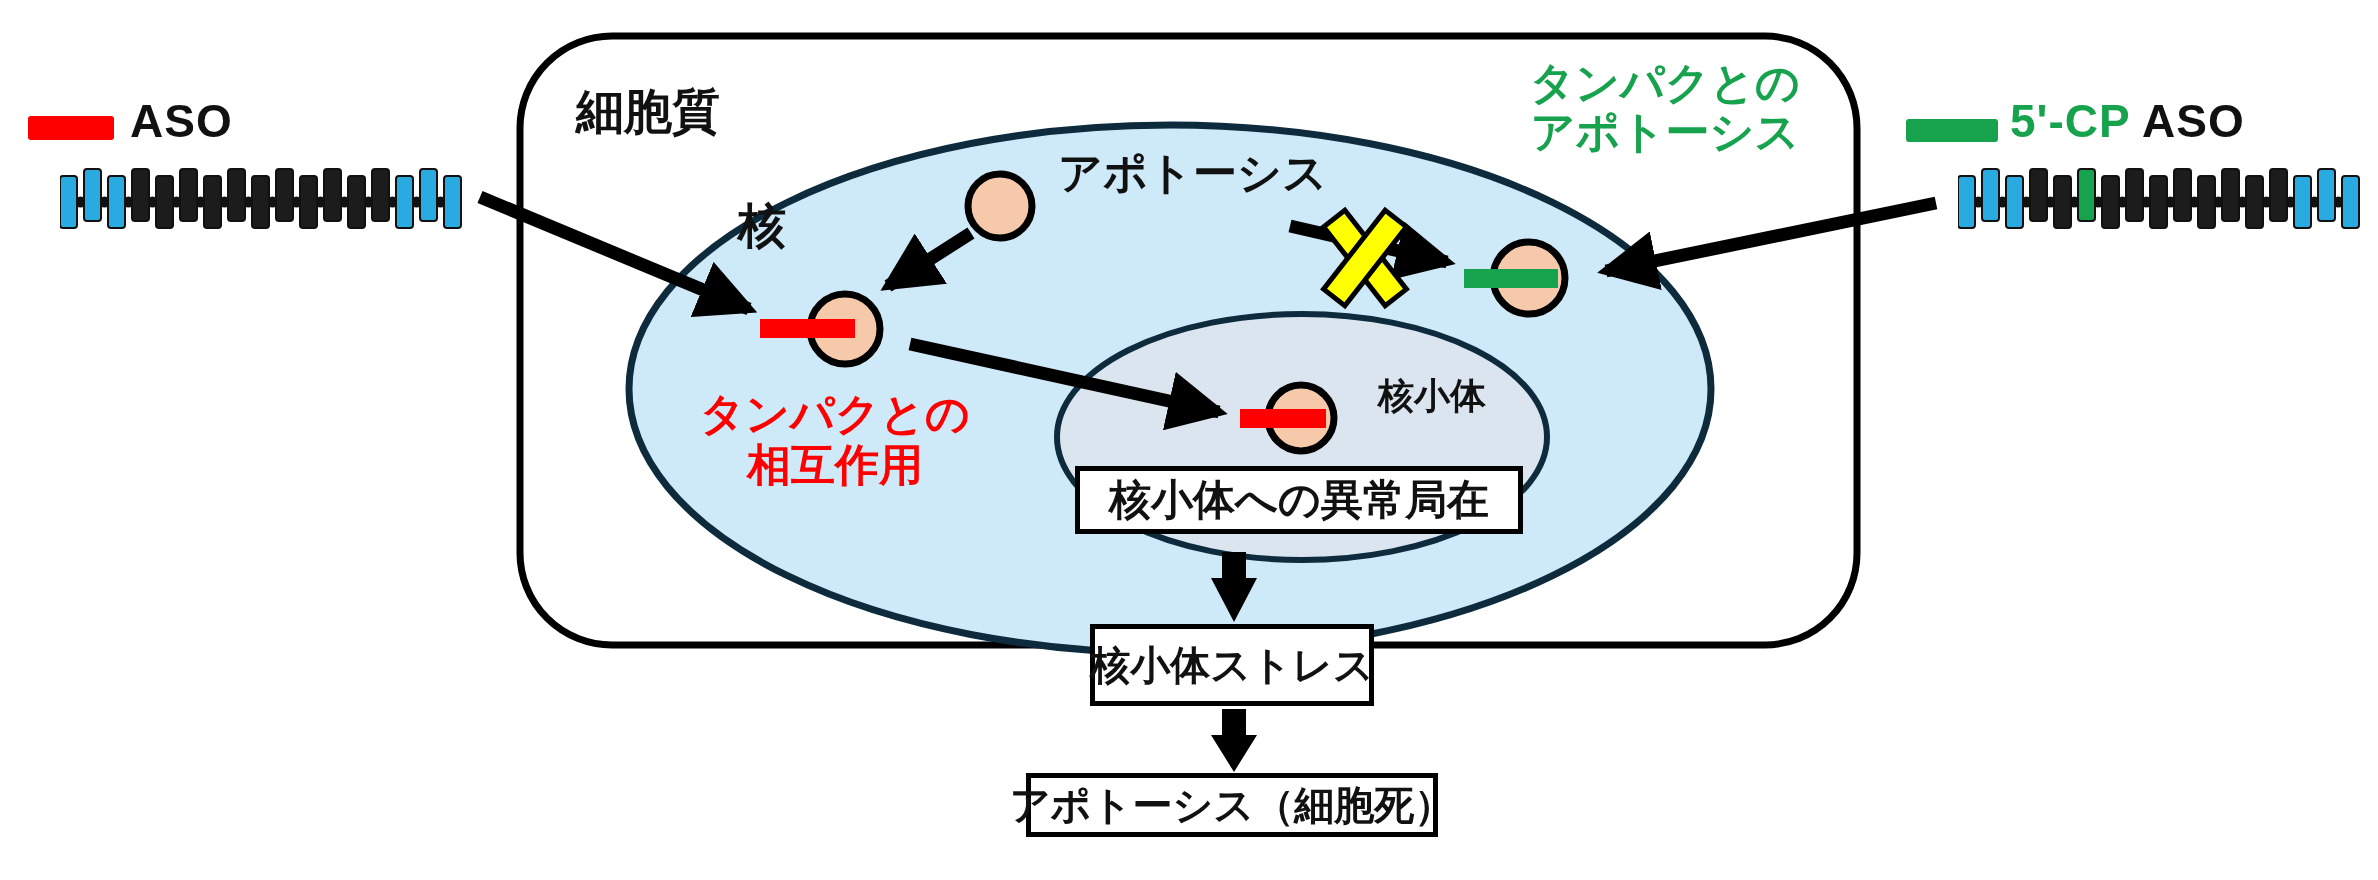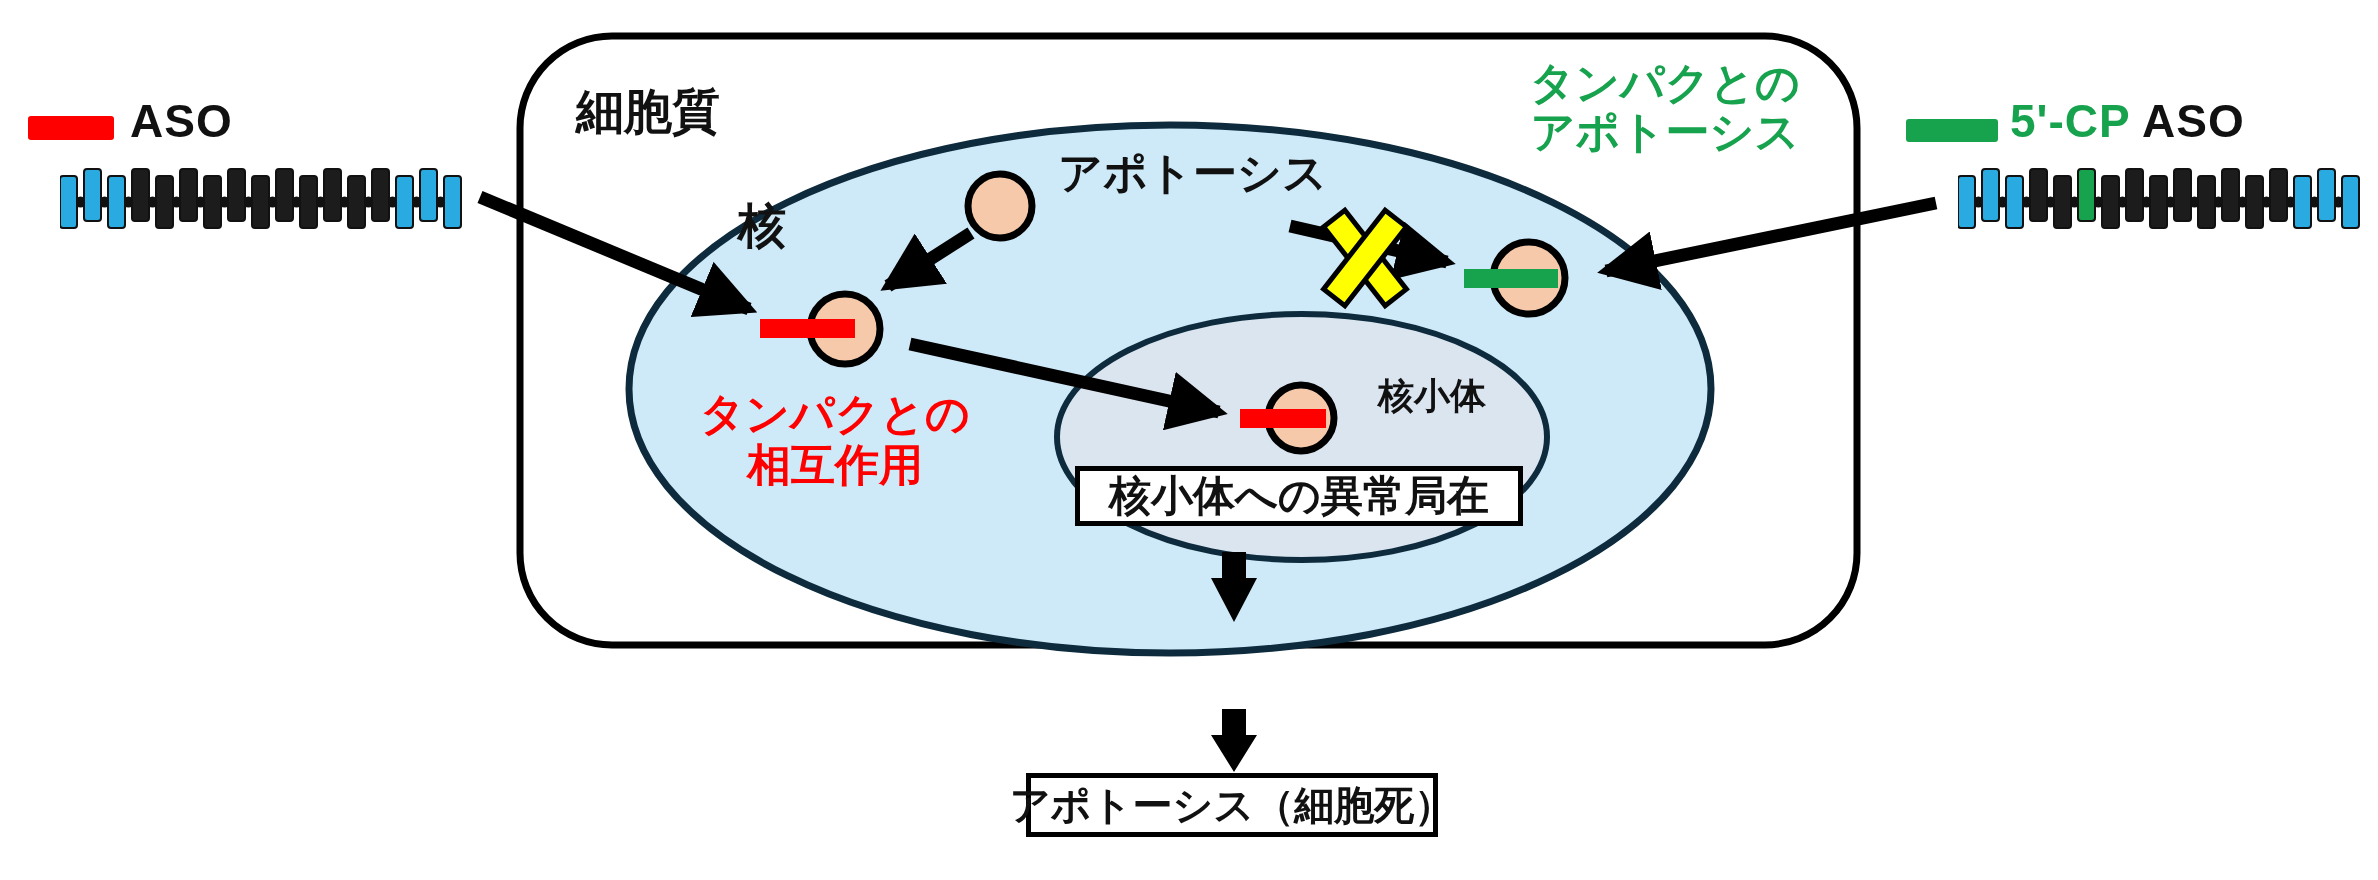--- a/index.html
+++ b/index.html
@@ -11,21 +11,21 @@
   .legend-swatch{position:absolute;border-radius:3px;}
   .legend-label{position:absolute;font-size:46px;font-weight:700;letter-spacing:1px;}
   .cyto-label{left:576px;top:80px;font-size:48px;}
   .nuc-label{left:738px;top:194px;font-size:48px;}
   .paraspeckle-label{left:1058px;top:148px;font-size:44px;line-height:50px;}
   .nucleolus-label{left:1378px;top:372px;font-size:36px;}
   .red-note{left:650px;top:388px;width:370px;text-align:center;font-size:44px;line-height:51px;font-weight:700;}
   .green-note{left:1445px;top:58px;width:440px;text-align:center;font-size:44px;line-height:49px;font-weight:700;}
   .flow-box{position:absolute;background:#fff;border:5px solid #000;display:flex;
             align-items:center;justify-content:center;font-weight:700;box-sizing:border-box;white-space:nowrap;}
-  .box-misloc{left:1075px;top:466px;width:448px;height:60px;font-size:42px;}
+  .box-misloc{left:1075px;top:466px;width:448px;height:68px;font-size:42px;}
   .box-stress{left:1090px;top:624px;width:284px;height:82px;font-size:40px;}
   .box-apop{left:1026px;top:773px;width:412px;height:64px;font-size:40px;}
   .oligo-svg{position:absolute;}
 </style>
 </head>
 <body>
 
 <div id="stage">
 
   <svg id="shapes" width="2378" height="880" viewBox="0 0 2378 880">
@@ -157,14 +157,15 @@
     <div>タンパクとの</div>
     <div>相互作用</div>
   </div>
 
   <div class="abs green-note" id="greenNote" style="color: rgb(23, 162, 78);">
     <div>タンパクとの</div>
     <div>アポトーシス</div>
   </div>
 
   <div class="flow-box box-misloc">核小体への異常局在</div>
+  <div class="flow-box box-stress">核小体ストレス</div>
   <div class="flow-box box-apop">アポトーシス（細胞死）</div>
 </div>
 
 </body></html>

